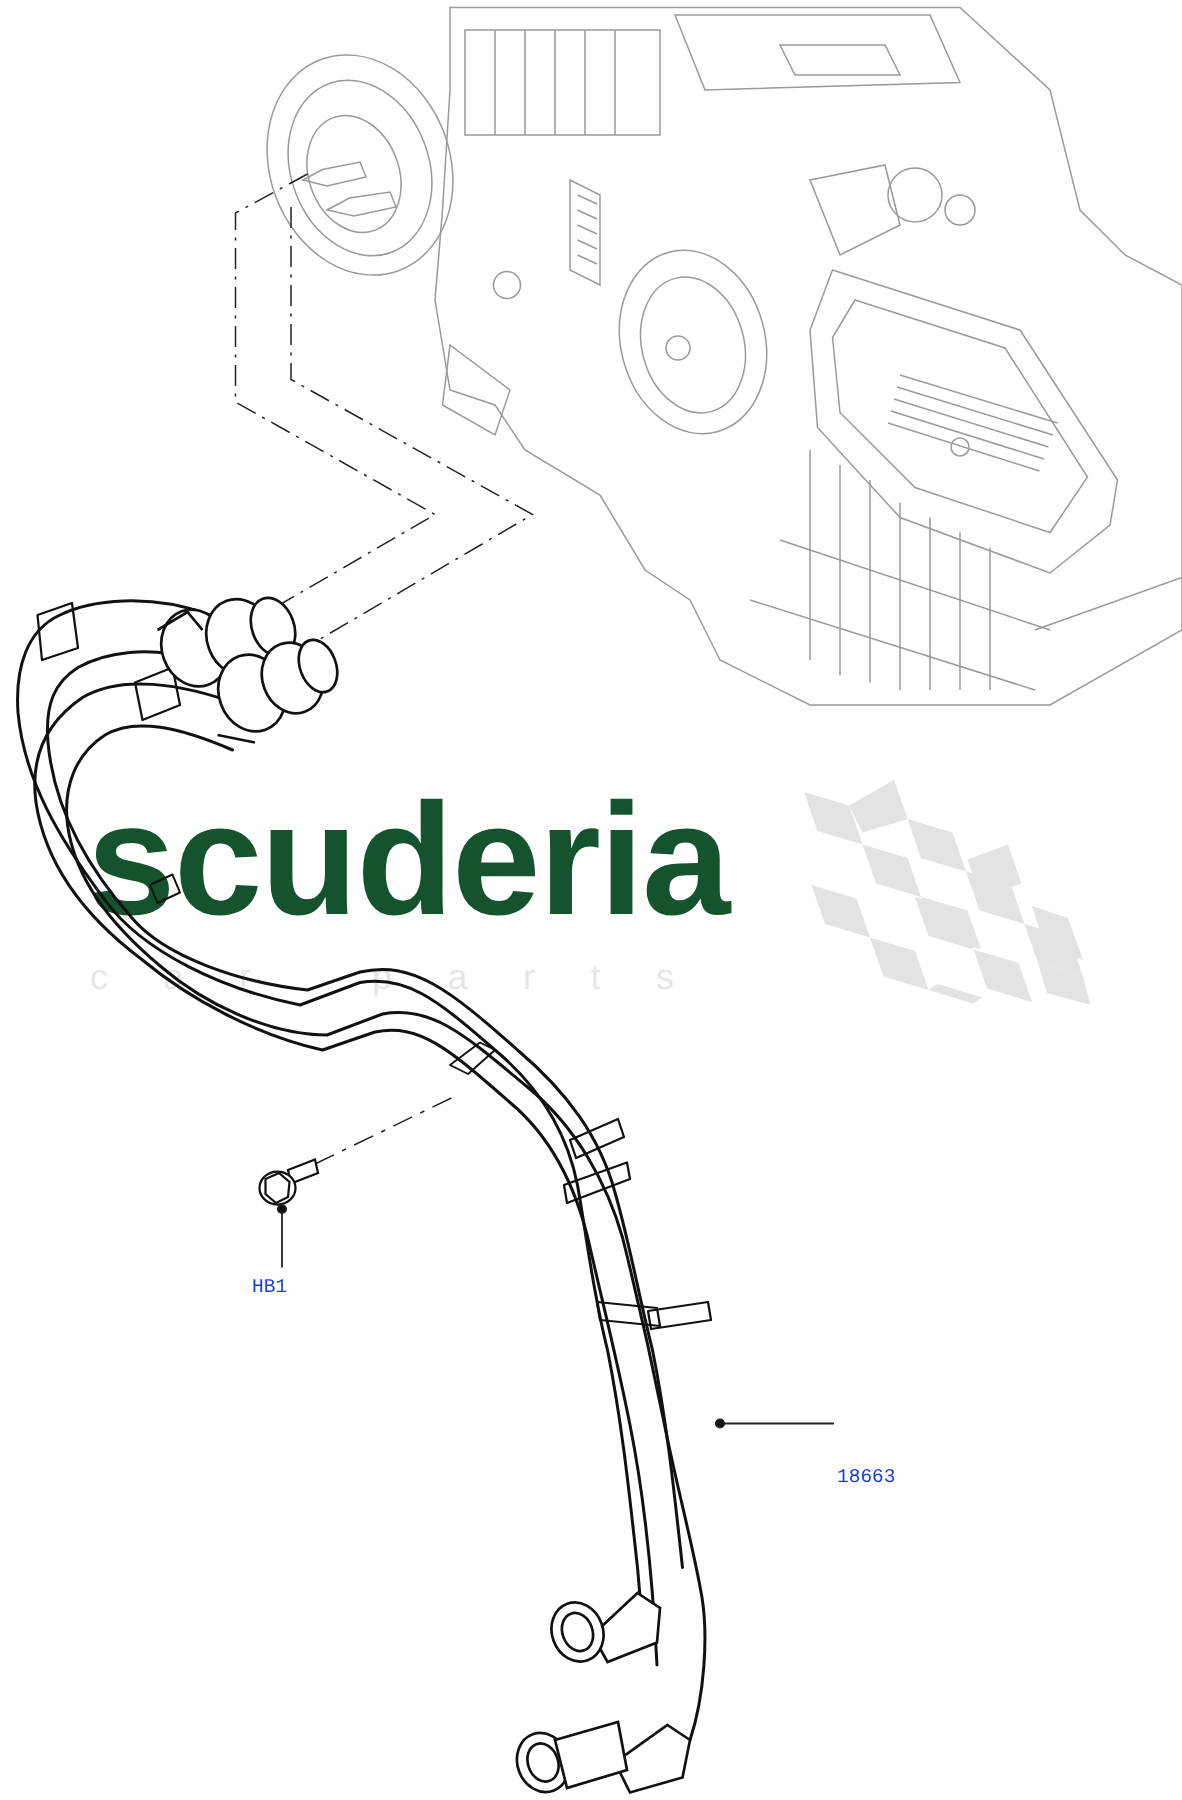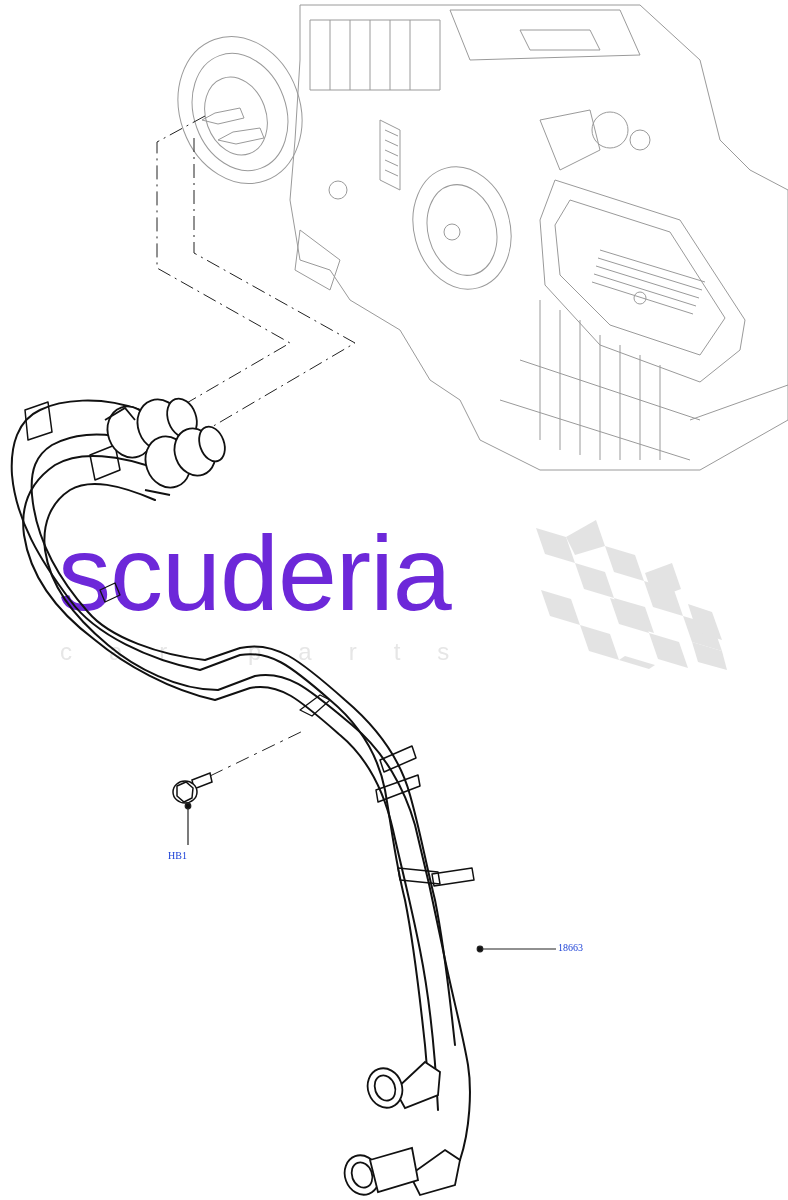--- a/index.html
+++ b/index.html
@@ -1,19 +1,19 @@
 <!DOCTYPE html>
 <html><head>
   <meta charset="utf-8">
   <style>
     html, body { margin: 0; padding: 0; background: #ffffff; }
     body { width: 788px; height: 1200px; position: relative; overflow: hidden; font-family: "Liberation Sans", sans-serif; }
     #diagram { position: absolute; left: 0; top: 0; width: 788px; height: 1200px; }
-    .callout { position: absolute; font-family: Liberation Serif, serif; font-size: 10px; color: #1a3fd6; cursor: pointer; line-height: 1; }
-    .wm-main { position: absolute; left: 58px; top: 520px; font-family: "Liberation Sans", sans-serif; font-weight: normal; font-size: 106px; color: #6d28d9; letter-spacing: -1px; line-height: 1; }
+    .callout { position: absolute; font-family: Liberation Mono, monospace; font-size: 13px; color: #1a3fd6; cursor: pointer; line-height: 1; }
+    .wm-main { position: absolute; left: 58px; top: 520px; font-family: "Liberation Sans", sans-serif; font-weight: bold; font-size: 106px; color: #14532d; letter-spacing: -1px; line-height: 1; }
     .wm-sub { position: absolute; left: 60px; top: 640px; font-family: "Liberation Sans", sans-serif; font-size: 24px; color: #e6e6e6; letter-spacing: 37px; line-height: 1; }
   </style>
 </head>
 <body>
 
 <div class="wm-main">scuderia</div>
 <div class="wm-sub">car parts</div>
 
 <svg id="diagram" viewBox="0 0 788 1200" xmlns="http://www.w3.org/2000/svg">
 
@@ -127,13 +127,13 @@
 
   <g stroke="#222" stroke-width="1.2" fill="#111">
     <line x1="188" y1="806" x2="188" y2="845"></line>
     <circle cx="188" cy="806" r="2.8"></circle>
     <line x1="480" y1="949" x2="556" y2="949"></line>
     <circle cx="480" cy="949" r="2.8"></circle>
   </g>
 </svg>
 
 <div class="callout" style="left:168px; top:851px;">HB1</div>
-<div class="callout" style="left:558px; top:943px;">18663</div>
+<div class="callout" style="left:558px; top:978px;">18663</div>
 
 </body></html>

